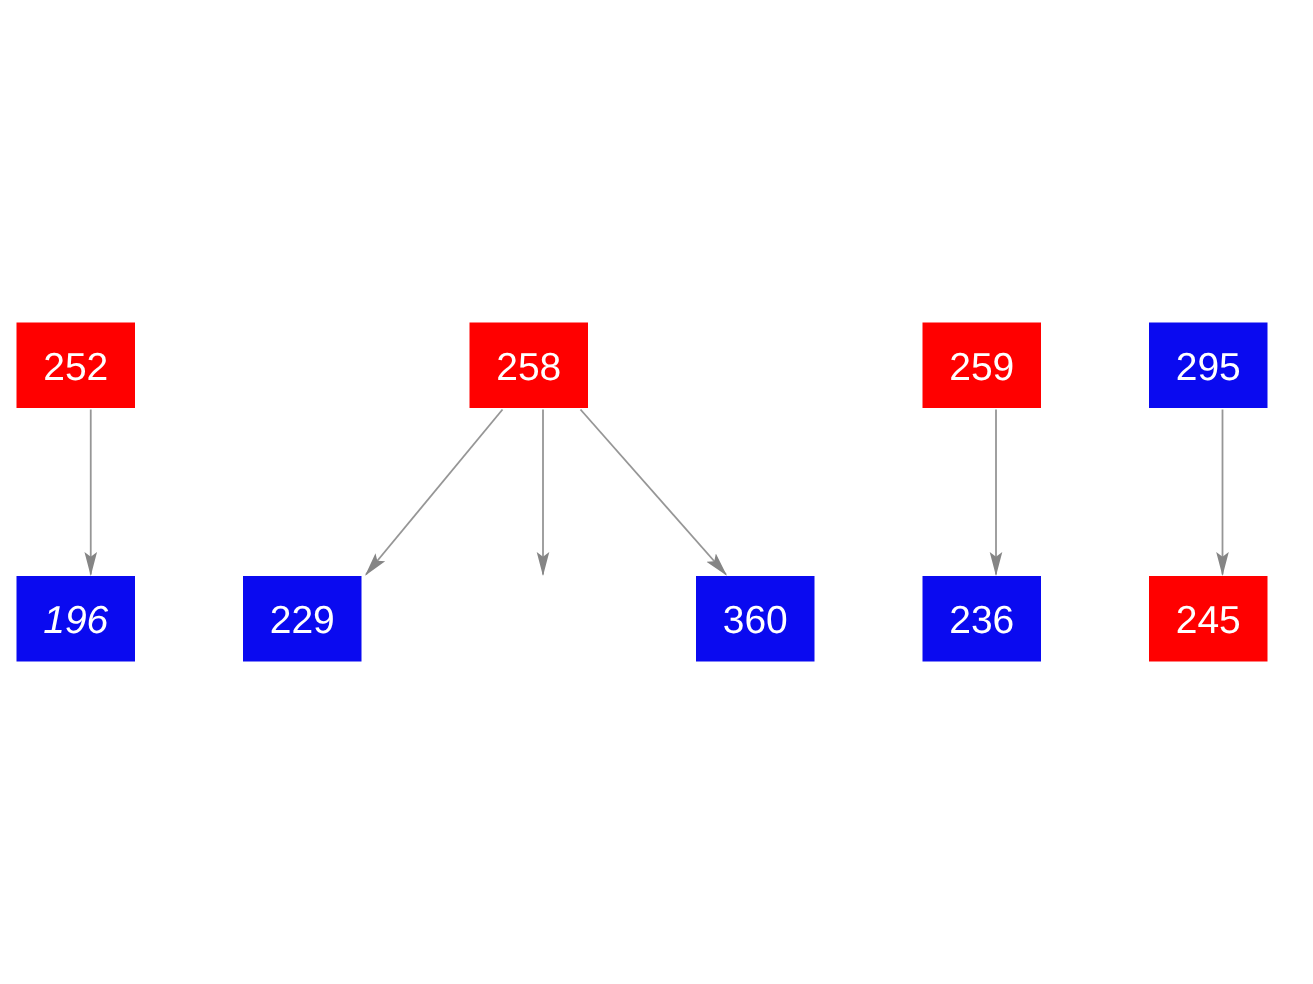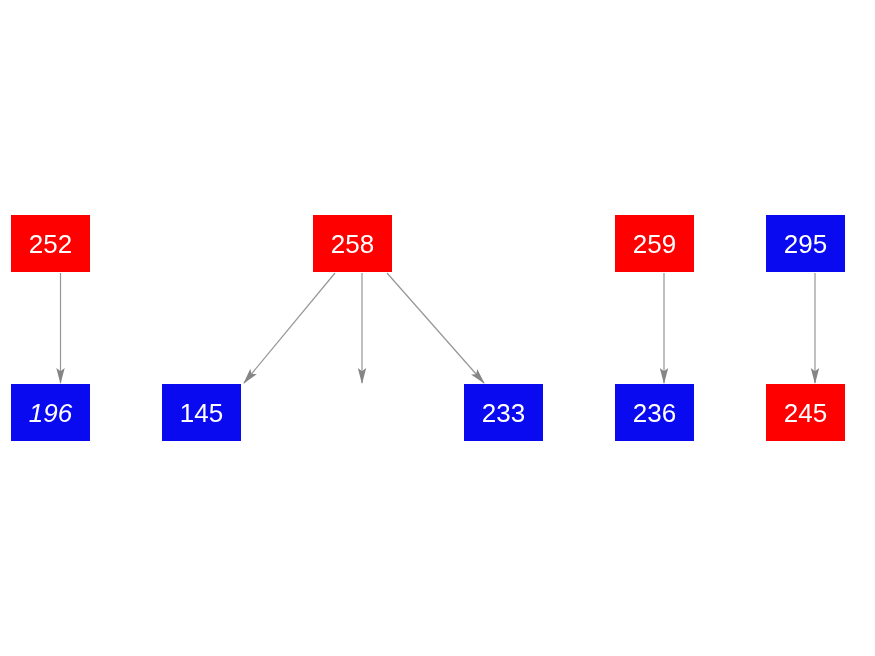--- a/index.html
+++ b/index.html
@@ -71,22 +71,22 @@
   <div class="node n-252" style="background-color: rgb(255, 0, 0);">252</div>
 
   <div class="node n-258" style="background-color: rgb(255, 0, 0);">258</div>
 
   <div class="node n-259" style="background-color: rgb(255, 0, 0);">259</div>
 
   <div class="node n-295" style="background-color: rgb(10, 10, 240);">295</div>
 
   <div class="node n-196" style="background-color: rgb(10, 10, 240); font-style: italic;">196</div>
 
-  <div class="node n-229" style="background-color: rgb(10, 10, 240);">145</div>
+  <div class="node n-229" style="background-color: rgb(10, 10, 240);">229</div>
 
 
-  <div class="node n-233" style="background-color: rgb(10, 10, 240);">233</div>
+  <div class="node n-233" style="background-color: rgb(10, 10, 240);">360</div>
 
   <div class="node n-236" style="background-color: rgb(10, 10, 240);">236</div>
 
   <div class="node n-245" style="background-color: rgb(255, 0, 0);">245</div>
 
 </div>
 
 </body></html>

